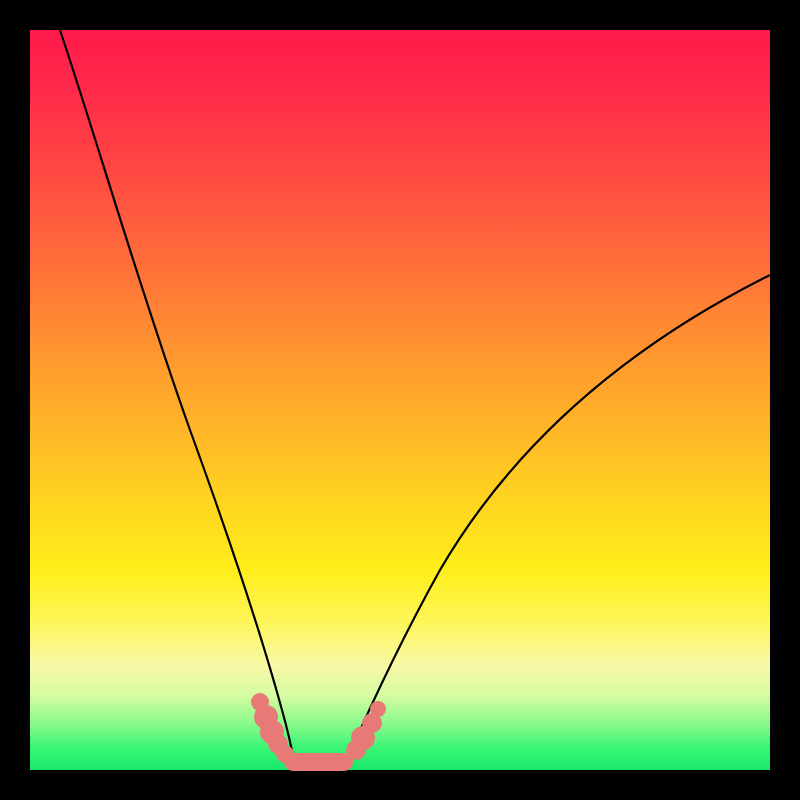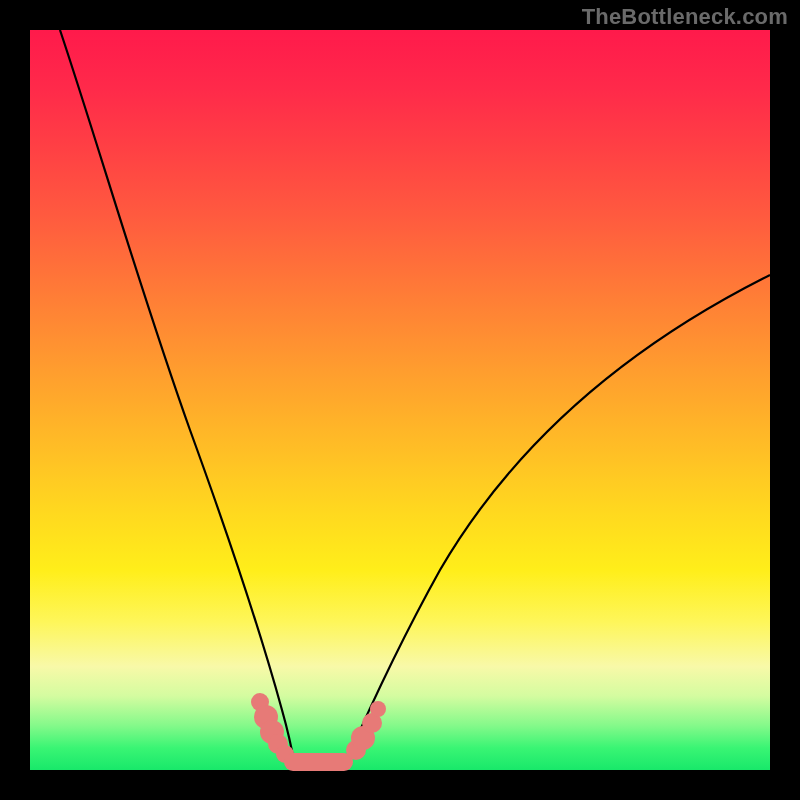--- a/index.html
+++ b/index.html
@@ -101,14 +101,13 @@
         <path class="cap" d="M 263 732 L 314 732"></path>
 
         <circle cx="326" cy="720" r="10"></circle>
         <circle cx="333" cy="708" r="12"></circle>
         <circle cx="342" cy="693" r="10"></circle>
         <circle cx="348" cy="679" r="8"></circle>
       </g>
     </svg>
 
   </div>
-  <div class="watermark">TheBottleneck.com</div>
 </div>
 
 </body></html>

